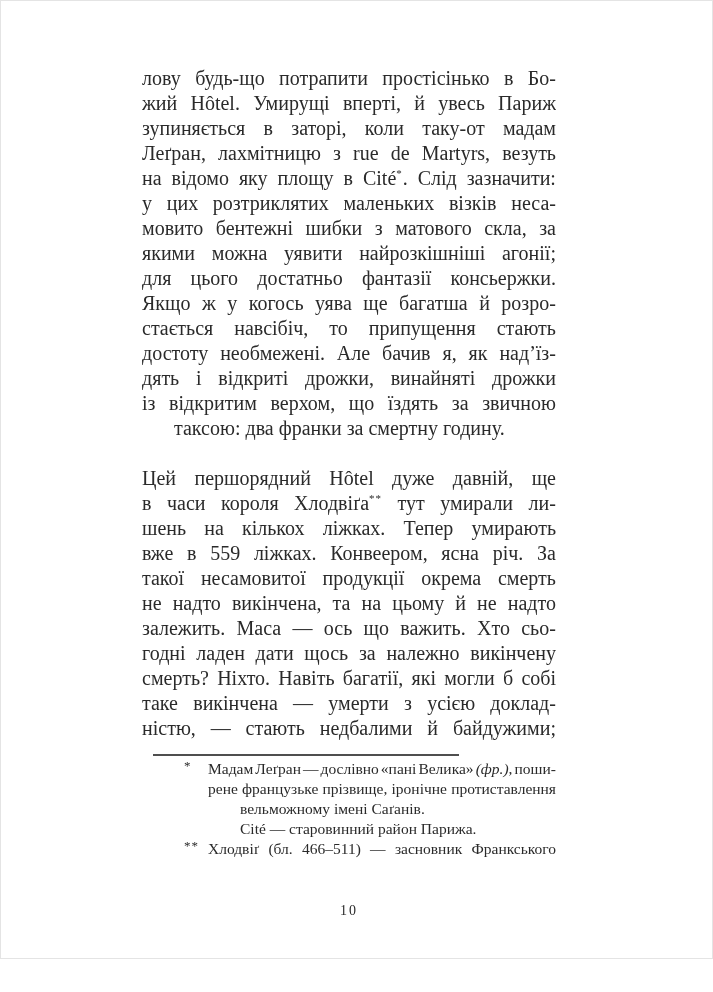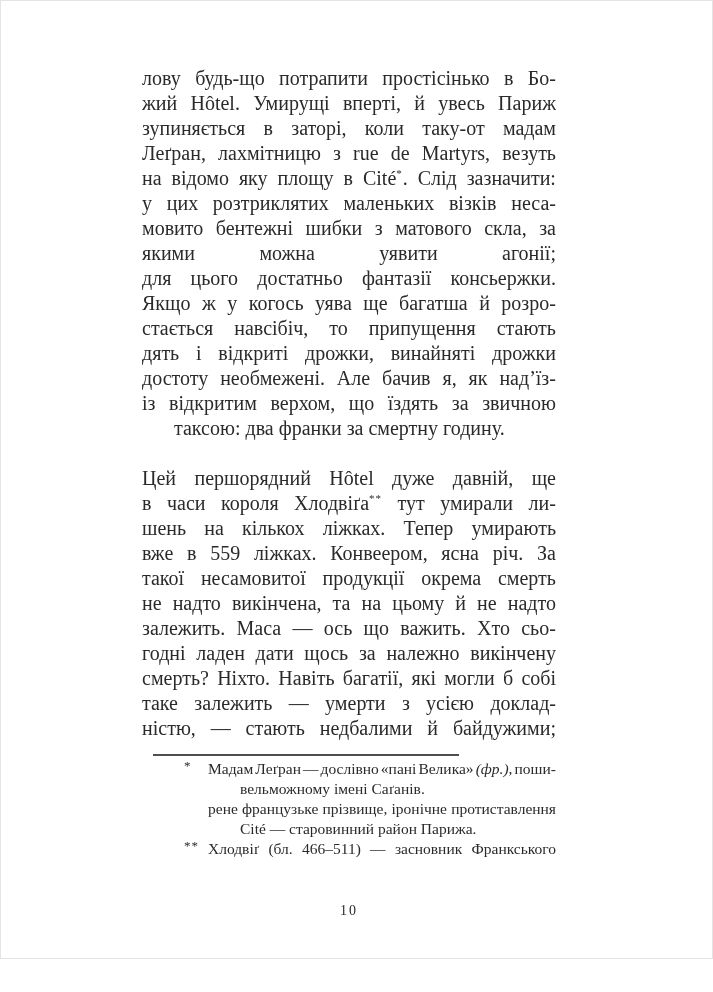--- a/index.html
+++ b/index.html
@@ -132,20 +132,21 @@
           <span>шибки</span>
           <span>з</span>
           <span>матового</span>
           <span>скла,</span>
           <span>за</span>
         </div>
         <div class="text-line jline">
           <span>якими</span>
           <span>можна</span>
           <span>уявити</span>
+          <span>найрозкішніші</span>
           <span>агонії;</span>
         </div>
         <div class="text-line jline">
           <span>для</span>
           <span>цього</span>
           <span>достатньо</span>
           <span>фантазії</span>
           <span>консьержки.</span>
         </div>
         <div class="text-line jline">
@@ -160,35 +161,35 @@
           <span>розро-</span>
         </div>
         <div class="text-line jline">
           <span>стається</span>
           <span>навсібіч,</span>
           <span>то</span>
           <span>припущення</span>
           <span>стають</span>
         </div>
         <div class="text-line jline">
-          <span>дять</span>
-          <span>і</span>
-          <span>відкриті</span>
-          <span>дрожки,</span>
-          <span>винайняті</span>
-          <span>дрожки</span>
-        </div>
-        <div class="text-line jline">
           <span>достоту</span>
           <span>необмежені.</span>
           <span>Але</span>
           <span>бачив</span>
           <span>я,</span>
           <span>як</span>
           <span>над’їз-</span>
+        </div>
+        <div class="text-line jline">
+          <span>дять</span>
+          <span>і</span>
+          <span>відкриті</span>
+          <span>дрожки,</span>
+          <span>винайняті</span>
+          <span>дрожки</span>
         </div>
         <div class="text-line jline">
           <span>із</span>
           <span>відкритим</span>
           <span>верхом,</span>
           <span>що</span>
           <span>їздять</span>
           <span>за</span>
           <span>звичною</span>
         </div>
@@ -272,21 +273,21 @@
           <span>Ніхто.</span>
           <span>Навіть</span>
           <span>багатії,</span>
           <span>які</span>
           <span>могли</span>
           <span>б</span>
           <span>собі</span>
         </div>
         <div class="text-line jline">
           <span>таке</span>
-          <span>залежить</span>
+          <span>викінчена</span>
           <span>—</span>
           <span>умерти</span>
           <span>з</span>
           <span>усією</span>
           <span>доклад-</span>
         </div>
         <div class="text-line jline">
           <span>ністю,</span>
           <span>—</span>
           <span>стають</span>
@@ -303,37 +304,37 @@
         <div class="fn-text jline">
           <span>Мадам</span>
           <span>Леґран</span>
           <span>—</span>
           <span>дослівно</span>
           <span>«пані</span>
           <span>Велика»</span>
           <span><i>(фр.)</i>,</span>
           <span>поши-</span>
         </div>
-      </div>
-      <div class="fn-line">
-        <div class="fn-marker"></div>
-        <div class="fn-text nline">вельможному імені Саґанів.</div>
       </div>
       <div class="fn-line">
         <div class="fn-marker"></div>
         <div class="fn-text jline">
           <span>рене</span>
           <span>французьке</span>
           <span>прізвище,</span>
           <span>іронічне</span>
           <span>протиставлення</span>
         </div>
       </div>
       <div class="fn-line">
         <div class="fn-marker"></div>
+        <div class="fn-text nline">вельможному імені Саґанів.</div>
+      </div>
+      <div class="fn-line">
+        <div class="fn-marker"></div>
         <div class="fn-text nline">Cité — старовинний район Парижа.</div>
       </div>
       <div class="fn-line">
         <div class="fn-marker">**</div>
         <div class="fn-text jline">
           <span>Хлодвіґ</span>
           <span>(бл.</span>
           <span>466–511)</span>
           <span>—</span>
           <span>засновник</span>

